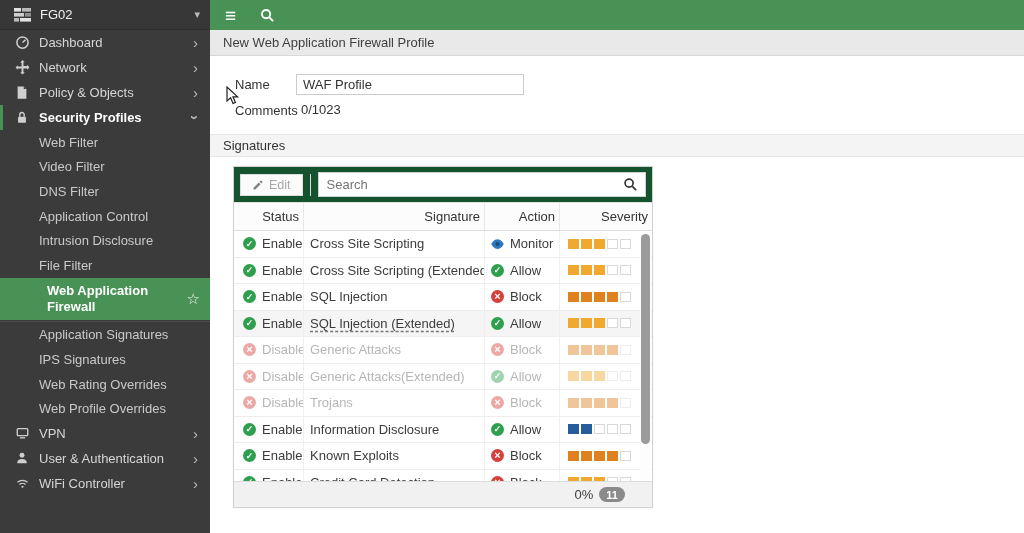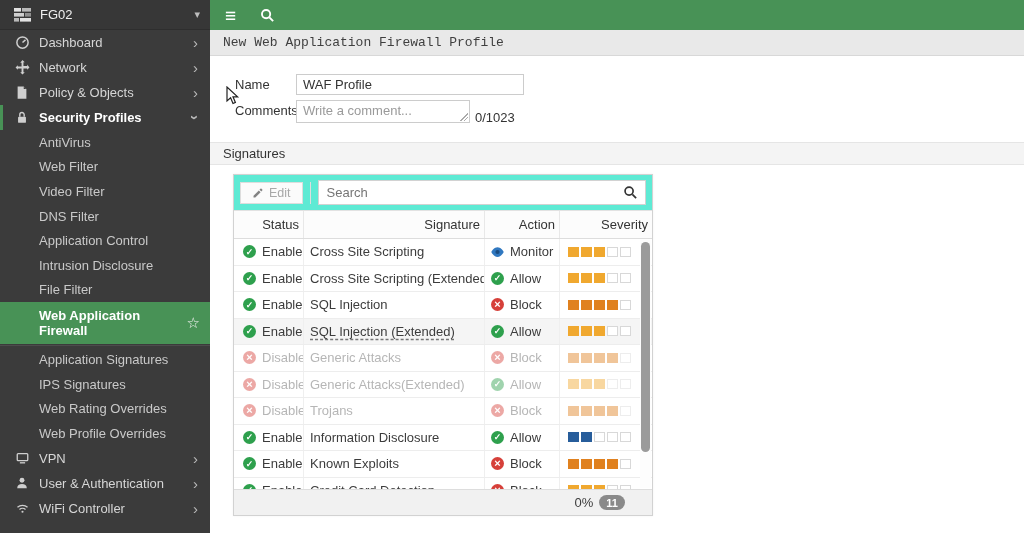--- a/index.html
+++ b/index.html
@@ -12,46 +12,46 @@
   .logo-row { height:30px; display:flex; align-items:center; padding:0 10px 0 14px; background:#373737; border-bottom:1px solid #2e2e2e; color:#f0f0f0; }
   .logo-row .logo-ic { margin-right:9px; display:flex; }
   .logo-row .caret { margin-left:auto; color:#bdbdbd; font-size:11px; }
   .side-item { height:25px; display:flex; align-items:center; padding:0 12px 0 14px; color:#d6d6d6; cursor:pointer; }
   .side-item .ic { width:16px; height:16px; margin-right:9px; display:flex; align-items:center; justify-content:center; color:#cfcfcf; flex-shrink:0; }
   .side-item .chev { margin-left:auto; color:#b9b9b9; font-size:15px; line-height:1; }
   .side-item.section-open { font-weight:bold; color:#fff; border-left:3px solid #489256; padding-left:11px; }
   .side-item.section-open .chev { transform:rotate(90deg); }
   .sub-item { height:24.6px; display:flex; align-items:center; padding:0 12px 0 39px; color:#c9c9c9; cursor:pointer; }
   .sub-item.selected { background:#489256; color:#fff; font-weight:bold; height:42px; padding-right:10px; }
-  .sub-item.selected .lbl { width:118px; line-height:1.2; }
+  .sub-item.selected .lbl { width:118px; line-height:1.2;margin-left:8px; }
   .sub-item .star { margin-left:auto; font-size:15px; color:#f2f2f2; font-weight:normal; }
   .side-divider { border-top:1px solid #4c4c4c; margin:1px 0; }
 
   
   .main { flex:1; display:flex; flex-direction:column; background:#fff; }
   .topbar { height:30px; background:#489256; display:flex; align-items:center; padding-left:15px; gap:24px; color:#fff; flex-shrink:0; }
   .topbar .burger { font-size:19px; line-height:1; cursor:pointer; }
-  .breadcrumb-bar { height:26px; background:#e9e9e9; border-bottom:1px solid #d8d8d8; display:flex; align-items:center; padding-left:13px; color:#3f3f3f; flex-shrink:0;font-family:Liberation Mono, monospace; }
+  .breadcrumb-bar { height:26px; background:#e9e9e9; border-bottom:1px solid #d8d8d8; display:flex; align-items:center; padding-left:13px; color:#3f3f3f; flex-shrink:0; }
   .content { flex:1; background:#fff; position:relative; }
 
   .form-area { padding:18px 0 0 25px; }
   .form-row { display:flex; align-items:flex-start; margin-bottom:5px; }
   .form-label { width:61px; color:#333; padding-top:3px; }
   .txt-input { width:228px; height:21px; border:1px solid #ccc; padding:0 6px; font-family:inherit; font-size:13px; color:#333; outline:none; }
   .comment-wrap { position:relative; }
   .comment-box { width:174px; height:23px; border:1px solid #ccc; padding:2px 6px; font-family:inherit; font-size:13px; color:#333; resize:none; outline:none; overflow:hidden; }
   .comment-box::placeholder, .txt-input::placeholder { color:#9a9a9a; }
   .resize-corner { position:absolute; right:2px; bottom:5px; width:8px; height:8px;
     background:linear-gradient(135deg, transparent 50%, #aaa 50%, #aaa 58%, transparent 58%, transparent 72%, #aaa 72%, #aaa 80%, transparent 80%); pointer-events:none; }
   .comment-counter { color:#333; margin-left:5px; align-self:flex-end; padding-bottom:1px; }
 
   .section-band { margin-top:16px; height:23px; background:#f4f4f4; border-top:1px solid #e5e5e5; border-bottom:1px solid #e5e5e5; display:flex; align-items:center; padding-left:13px; color:#333; }
 
   
-  .table-card { margin:9px 0 0 23px; width:420px; border:1px solid #d2d2d2; background:#5eead4; box-shadow:0 0 2px rgba(0,0,0,.06); }
+  .table-card { margin:9px 0 0 23px; width:420px; border:1px solid #d2d2d2; background:#14532d; box-shadow:0 0 2px rgba(0,0,0,.06); }
   .toolbar { display:flex; align-items:center; padding:5px 6px; }
   .edit-btn { display:flex; align-items:center; gap:5px; border:1px solid #ddd; background:#fbfbfb; color:#a8a8a8; padding:3px 11px; font-size:12.5px; cursor:default; }
   .edit-btn svg { opacity:.85; }
   .tb-sep { width:1px; height:22px; background:#ddd; margin:0 7px; }
   .search-wrap { flex:1; display:flex; align-items:center; border:1px solid #d2d2d2; height:25px; background:#fff; }
   .search-wrap input { flex:1; border:none; outline:none; padding:0 8px; font-family:inherit; font-size:13px; color:#555; }
   .search-btn { width:30px; display:flex; align-items:center; justify-content:center; cursor:pointer; color:#333; }
 
   .thead { display:grid; grid-template-columns:70px 181px 75px 1fr; border-top:1px solid #e2e2e2; border-bottom:1px solid #ddd; background:#fcfcfc; }
   .th { text-align:right; padding:6px 4px; color:#333; border-right:1px solid #e8e8e8; }
@@ -141,23 +141,20 @@
           <svg width="14" height="15" viewBox="0 0 16 16">
             <rect x="3.5" y="7" width="9" height="7" rx="1" fill="currentColor"></rect>
             <path d="M5.5 7V4.8a2.5 2.5 0 0 1 5 0V7" fill="none" stroke="currentColor" stroke-width="1.6"></path>
           </svg>
         </span>
       <span class="lbl">Security Profiles</span>
       <span class="chev">›</span>
     </div>
 
     <div class="sub-item">
-        <span class="lbl">AntiVirus</span>
-      </div>
-    <div class="sub-item">
         <span class="lbl">Web Filter</span>
       </div>
     <div class="sub-item">
         <span class="lbl">Video Filter</span>
       </div>
     <div class="sub-item">
         <span class="lbl">DNS Filter</span>
       </div>
     <div class="sub-item">
         <span class="lbl">Application Control</span>
@@ -235,24 +232,20 @@
     </div>
 
     <div class="content">
       <div class="form-area">
         <div class="form-row">
           <label class="form-label">Name</label>
           <input class="txt-input" type="text" value="WAF Profile" style="">
         </div>
         <div class="form-row">
           <label class="form-label">Comments</label>
-          <span class="comment-wrap">
-            <textarea class="comment-box" placeholder="Write a comment..." style=""></textarea>
-            <span class="resize-corner"></span>
-          </span>
           <span class="comment-counter">0/1023</span>
         </div>
       </div>
 
       <div class="section-band">
         <span>Signatures</span>
       </div>
 
       <div class="table-card">
         <div class="toolbar">

